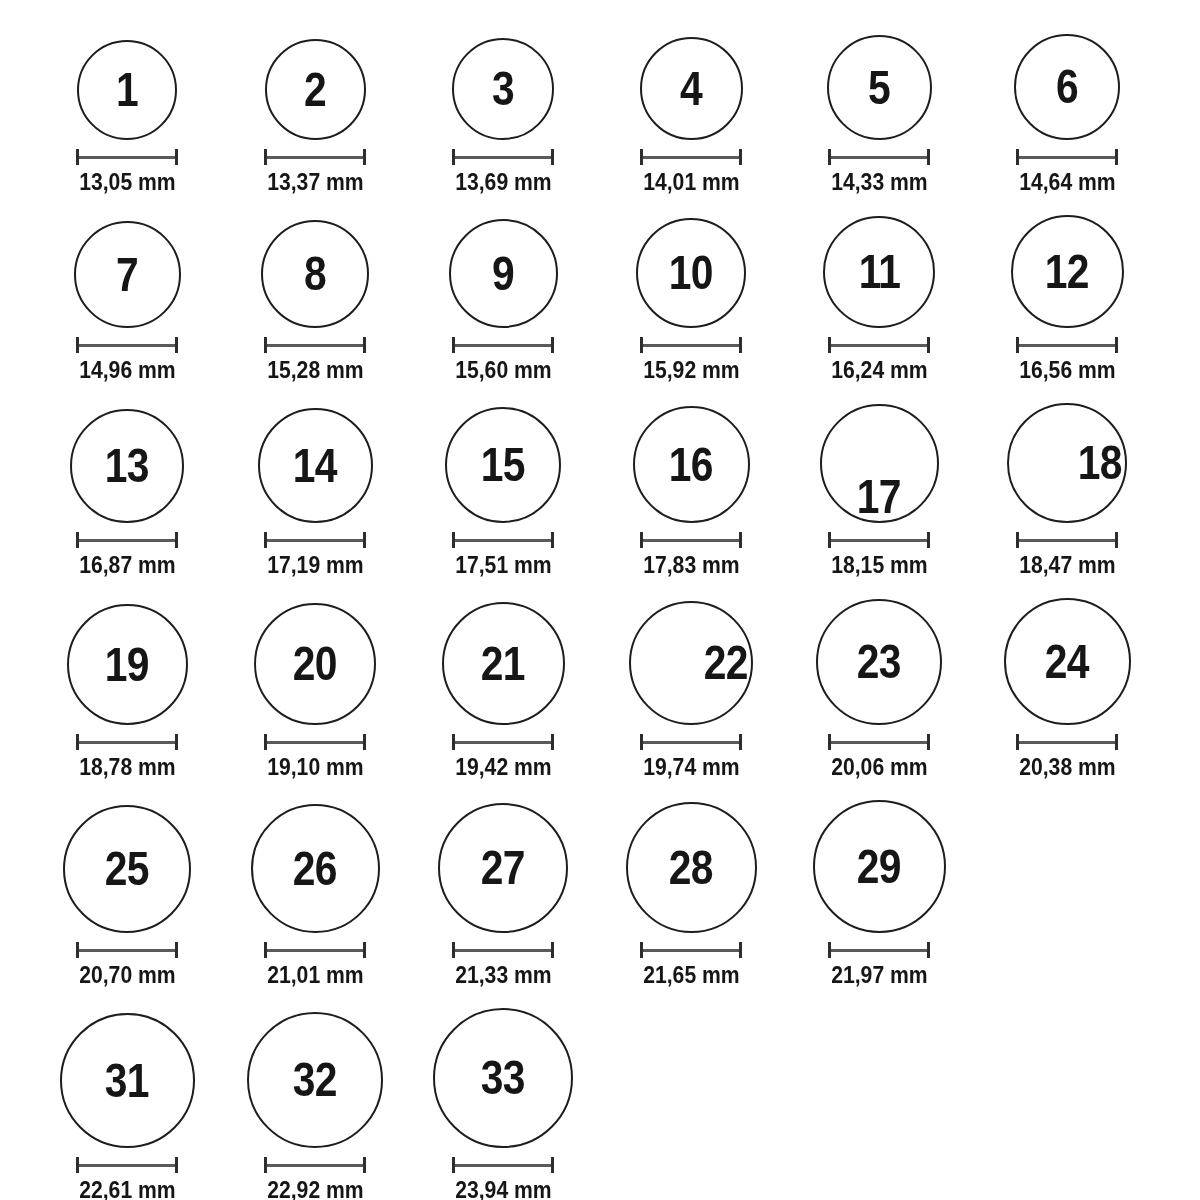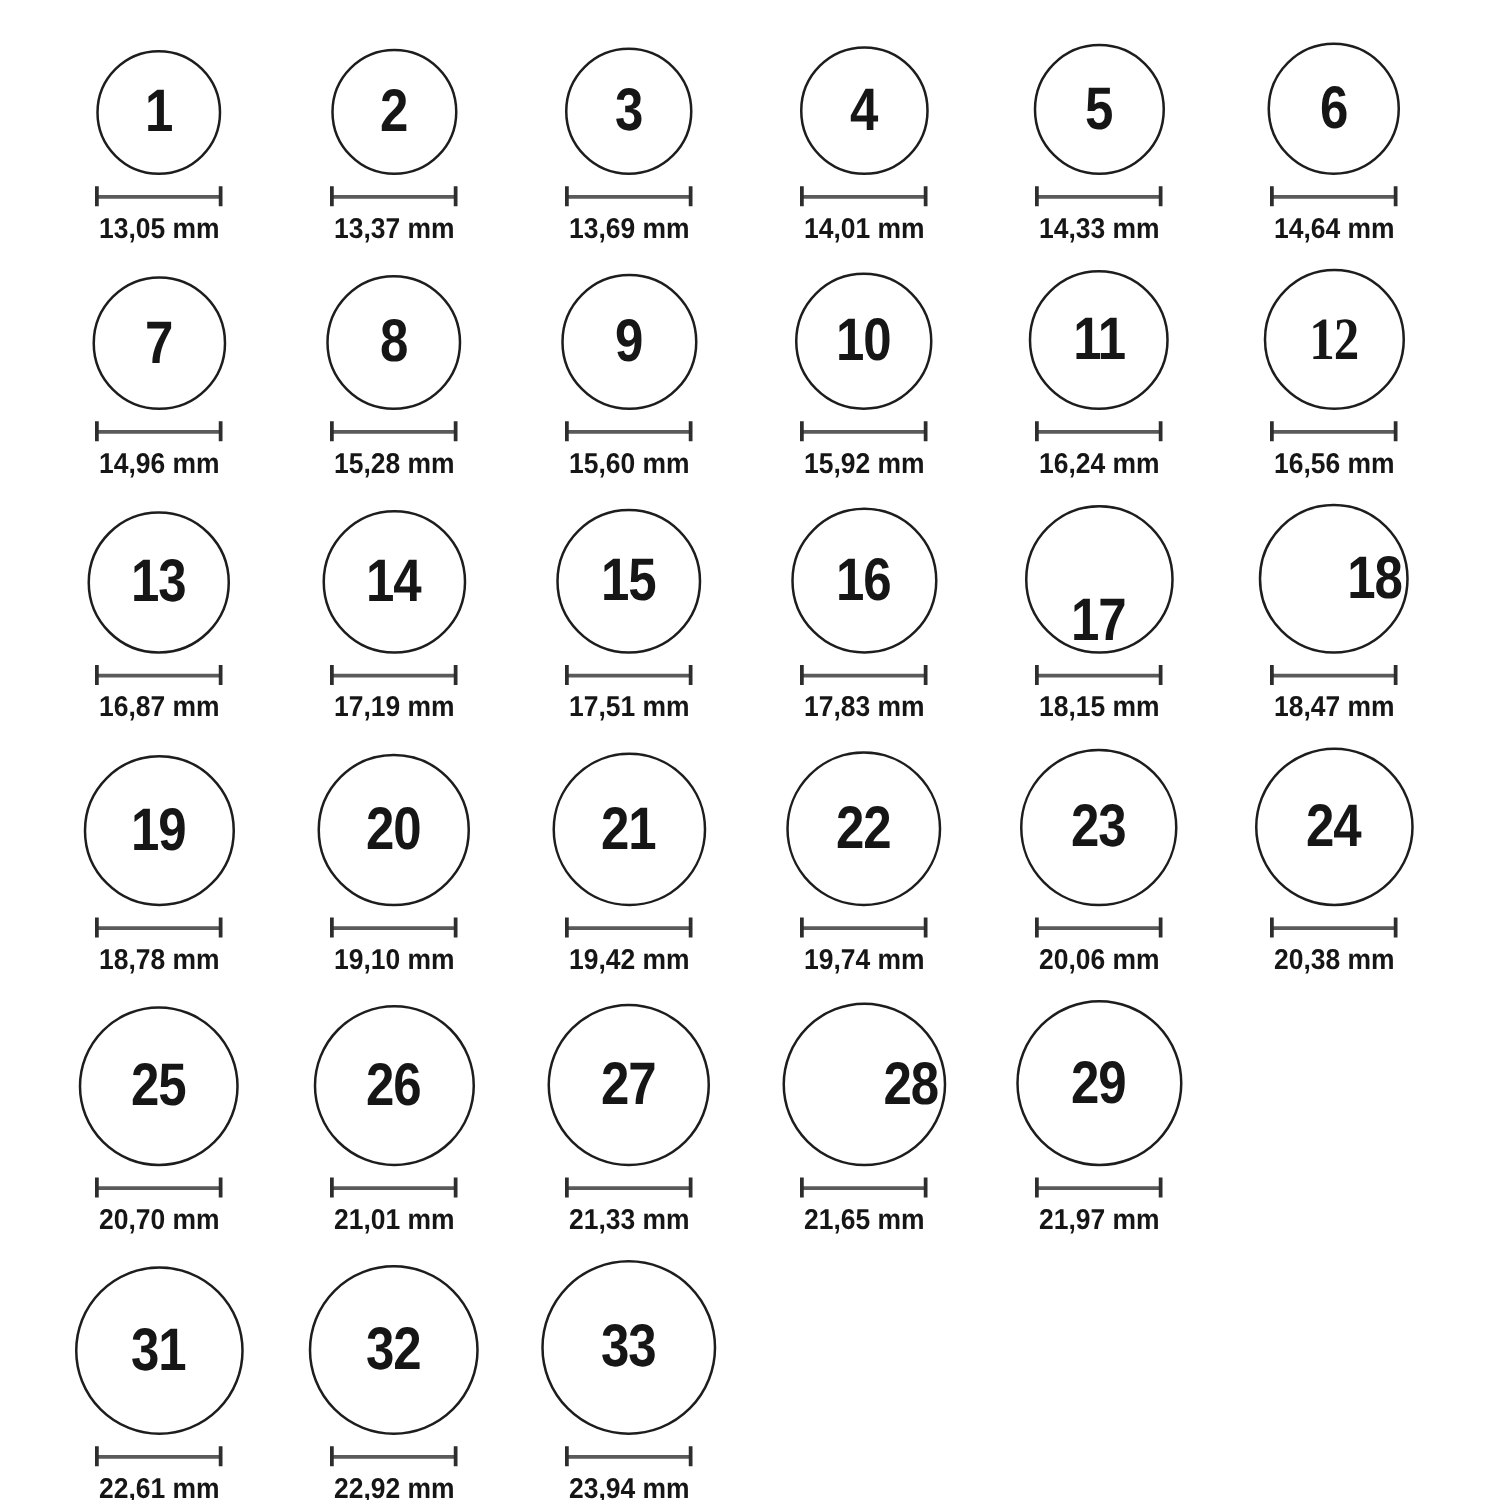--- a/index.html
+++ b/index.html
@@ -201,21 +201,21 @@
           <span class="num">11</span>
         </div>
         <div class="ruler">
           <span class="line"></span>
           <span class="tick left"></span>
           <span class="tick right"></span>
         </div>
         <div class="dia-label">16,24 mm</div>
       </div>
       <div class="cell">
-        <div class="circle" style="width: 113px; height: 113px; font-family: Liberation Serif, serif;">
+        <div class="circle" style="width: 113px; height: 113px;">
           <span class="num">12</span>
         </div>
         <div class="ruler">
           <span class="line"></span>
           <span class="tick left"></span>
           <span class="tick right"></span>
         </div>
         <div class="dia-label">16,56 mm</div>
       </div>
     </div>
@@ -315,21 +315,21 @@
           <span class="num">21</span>
         </div>
         <div class="ruler">
           <span class="line"></span>
           <span class="tick left"></span>
           <span class="tick right"></span>
         </div>
         <div class="dia-label">19,42 mm</div>
       </div>
       <div class="cell">
-        <div class="circle" style="width: 124px; height: 124px;">
+        <div class="circle" style="width: 124px; height: 124px; justify-content: flex-end;">
           <span class="num">22</span>
         </div>
         <div class="ruler">
           <span class="line"></span>
           <span class="tick left"></span>
           <span class="tick right"></span>
         </div>
         <div class="dia-label">19,74 mm</div>
       </div>
       <div class="cell">
@@ -383,21 +383,21 @@
           <span class="num">27</span>
         </div>
         <div class="ruler">
           <span class="line"></span>
           <span class="tick left"></span>
           <span class="tick right"></span>
         </div>
         <div class="dia-label">21,33 mm</div>
       </div>
       <div class="cell">
-        <div class="circle" style="width: 131px; height: 131px; justify-content: flex-end;">
+        <div class="circle" style="width: 131px; height: 131px;">
           <span class="num">28</span>
         </div>
         <div class="ruler">
           <span class="line"></span>
           <span class="tick left"></span>
           <span class="tick right"></span>
         </div>
         <div class="dia-label">21,65 mm</div>
       </div>
       <div class="cell">

